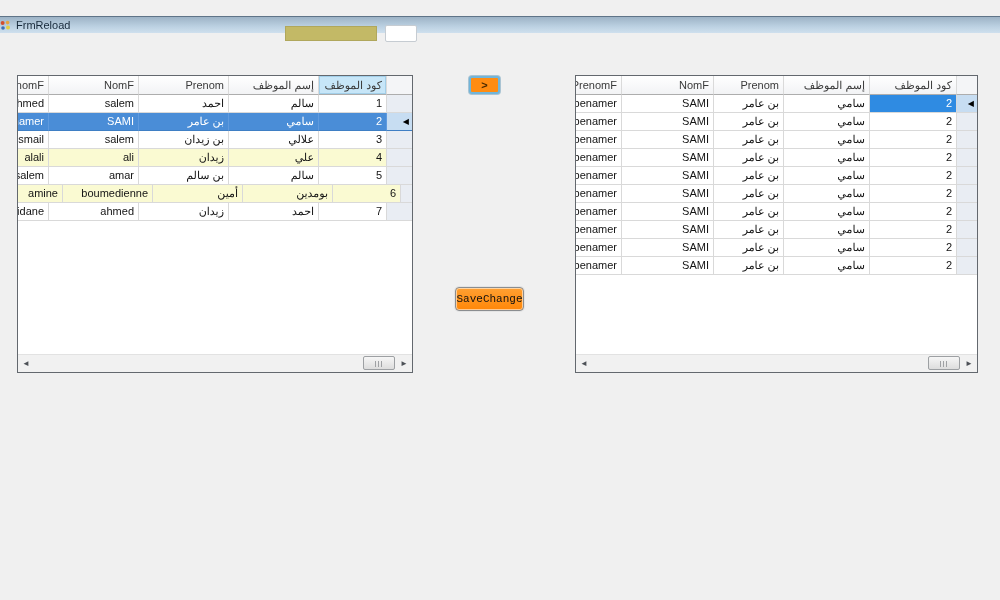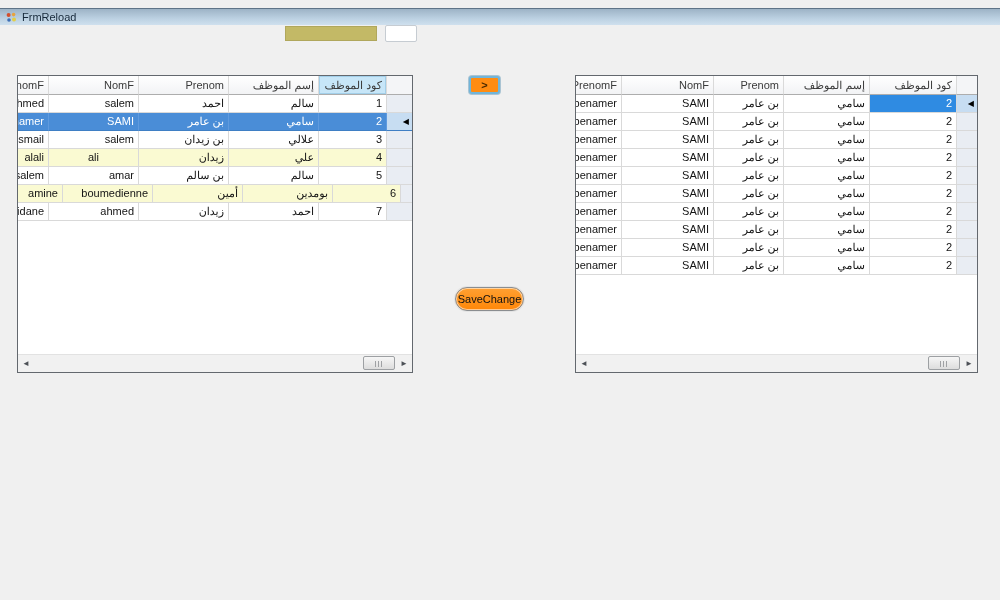--- a/index.html
+++ b/index.html
@@ -1,40 +1,40 @@
 <!DOCTYPE html>
 <html><head>
 <meta charset="utf-8">
 <style>
   html,body{margin:0;padding:0;}
   body{width:1000px;height:600px;background:#f0f0f0;font-family:"Liberation Sans",sans-serif;overflow:hidden;}
   .stage{position:relative;width:1000px;height:600px;background:#f0f0f0;}
 
   
-  .titlebar{position:absolute;left:0;top:8px;width:1000px;height:17px;box-sizing:border-box;
+  .titlebar{position:absolute;left:0;top:16px;width:1000px;height:17px;box-sizing:border-box;
     background:linear-gradient(#9db3c6,#bcd1e2 60%,#cfe0ee);
-    border-top:1px solid #5f7488;display:flex;align-items:center;gap:5px;padding-left:6px;}
+    border-top:1px solid #5f7488;display:flex;align-items:center;gap:5px;}
   .titlebar .t{font-size:11px;color:#17293a;}
 
   
   .khaki{position:absolute;left:285px;top:26px;width:92px;height:15px;box-sizing:border-box;
     background:#c3b966;border:1px solid #b0a75c;}
   .smalltb{position:absolute;left:385px;top:25px;width:32px;height:17px;box-sizing:border-box;
     background:#fff;border:1px solid #c6ccd2;border-radius:2px;font-size:11px;padding:0 2px;
     font-family:"Liberation Sans",sans-serif;}
 
   
   .btn-move{position:absolute;left:469px;top:76px;width:31px;height:18px;box-sizing:border-box;
     background:#ff8c12;border:2px solid #71b5da;border-radius:3px;box-shadow:0 0 0 1px #aac4d3;
     font-size:11px;font-weight:bold;color:#4a2a00;text-align:center;line-height:12px;padding:0;
     font-family:"Liberation Sans",sans-serif;cursor:pointer;}
   .btn-save{position:absolute;left:455px;top:287px;width:69px;height:24px;box-sizing:border-box;
-    background:linear-gradient(#ffa032,#ff8708);border:1px solid #8a8d90;border-radius:12px;
+    background:linear-gradient(#ffa032,#ff8708);border:1px solid #8a8d90;border-radius:4px;
     box-shadow:inset 0 0 0 1px rgba(255,255,255,.55),0 0 0 1px #e4e4e4;
-    font-size:11px;color:#111;padding:0;font-family:Liberation Sans, sans-serif;cursor:pointer;}
+    font-size:11px;color:#111;padding:0;font-family:Liberation Mono, monospace;cursor:pointer;}
 
   
   .grid{position:absolute;background:#fff;border:1px solid #63686e;box-sizing:border-box;
     display:flex;flex-direction:column;}
   #left-grid{left:17px;top:75px;width:396px;height:298px;}
   #right-grid{left:575px;top:75px;width:403px;height:298px;}
   .grid-body{display:flex;flex-direction:column;flex:1;overflow:hidden;}
   .gh{display:flex;height:19px;flex:0 0 19px;width:100%;}
   .ghc{box-sizing:border-box;flex:none;border-right:1px solid #dadada;border-bottom:1px solid #adadad;
     background:linear-gradient(#ffffff,#f2f3f5);font-size:11px;color:#3a3a3a;
@@ -129,21 +129,21 @@
         <div class="gr">
           <div class="gc" style="width: 31px;">bensmail</div>
           <div class="gc" style="width: 90px;">salem</div>
           <div class="gc" style="width: 90px;">بن زيدان</div>
           <div class="gc" style="width: 90px;">علالي</div>
           <div class="gc" style="width: 68px;">3</div>
           <div class="gc strip" style="width: 25px;"></div>
         </div>
         <div class="gr alt">
           <div class="gc" style="width: 31px;">alali</div>
-          <div class="gc" style="width: 90px; text-align: center;">ali</div>
+          <div class="gc" style="width: 90px;">ali</div>
           <div class="gc" style="width: 90px;">زيدان</div>
           <div class="gc" style="width: 90px;">علي</div>
           <div class="gc" style="width: 68px;">4</div>
           <div class="gc strip" style="width: 25px;"></div>
         </div>
         <div class="gr">
           <div class="gc" style="width: 31px;">bensalem</div>
           <div class="gc" style="width: 90px;">amar</div>
           <div class="gc" style="width: 90px;">بن سالم</div>
           <div class="gc" style="width: 90px;">سالم</div>

